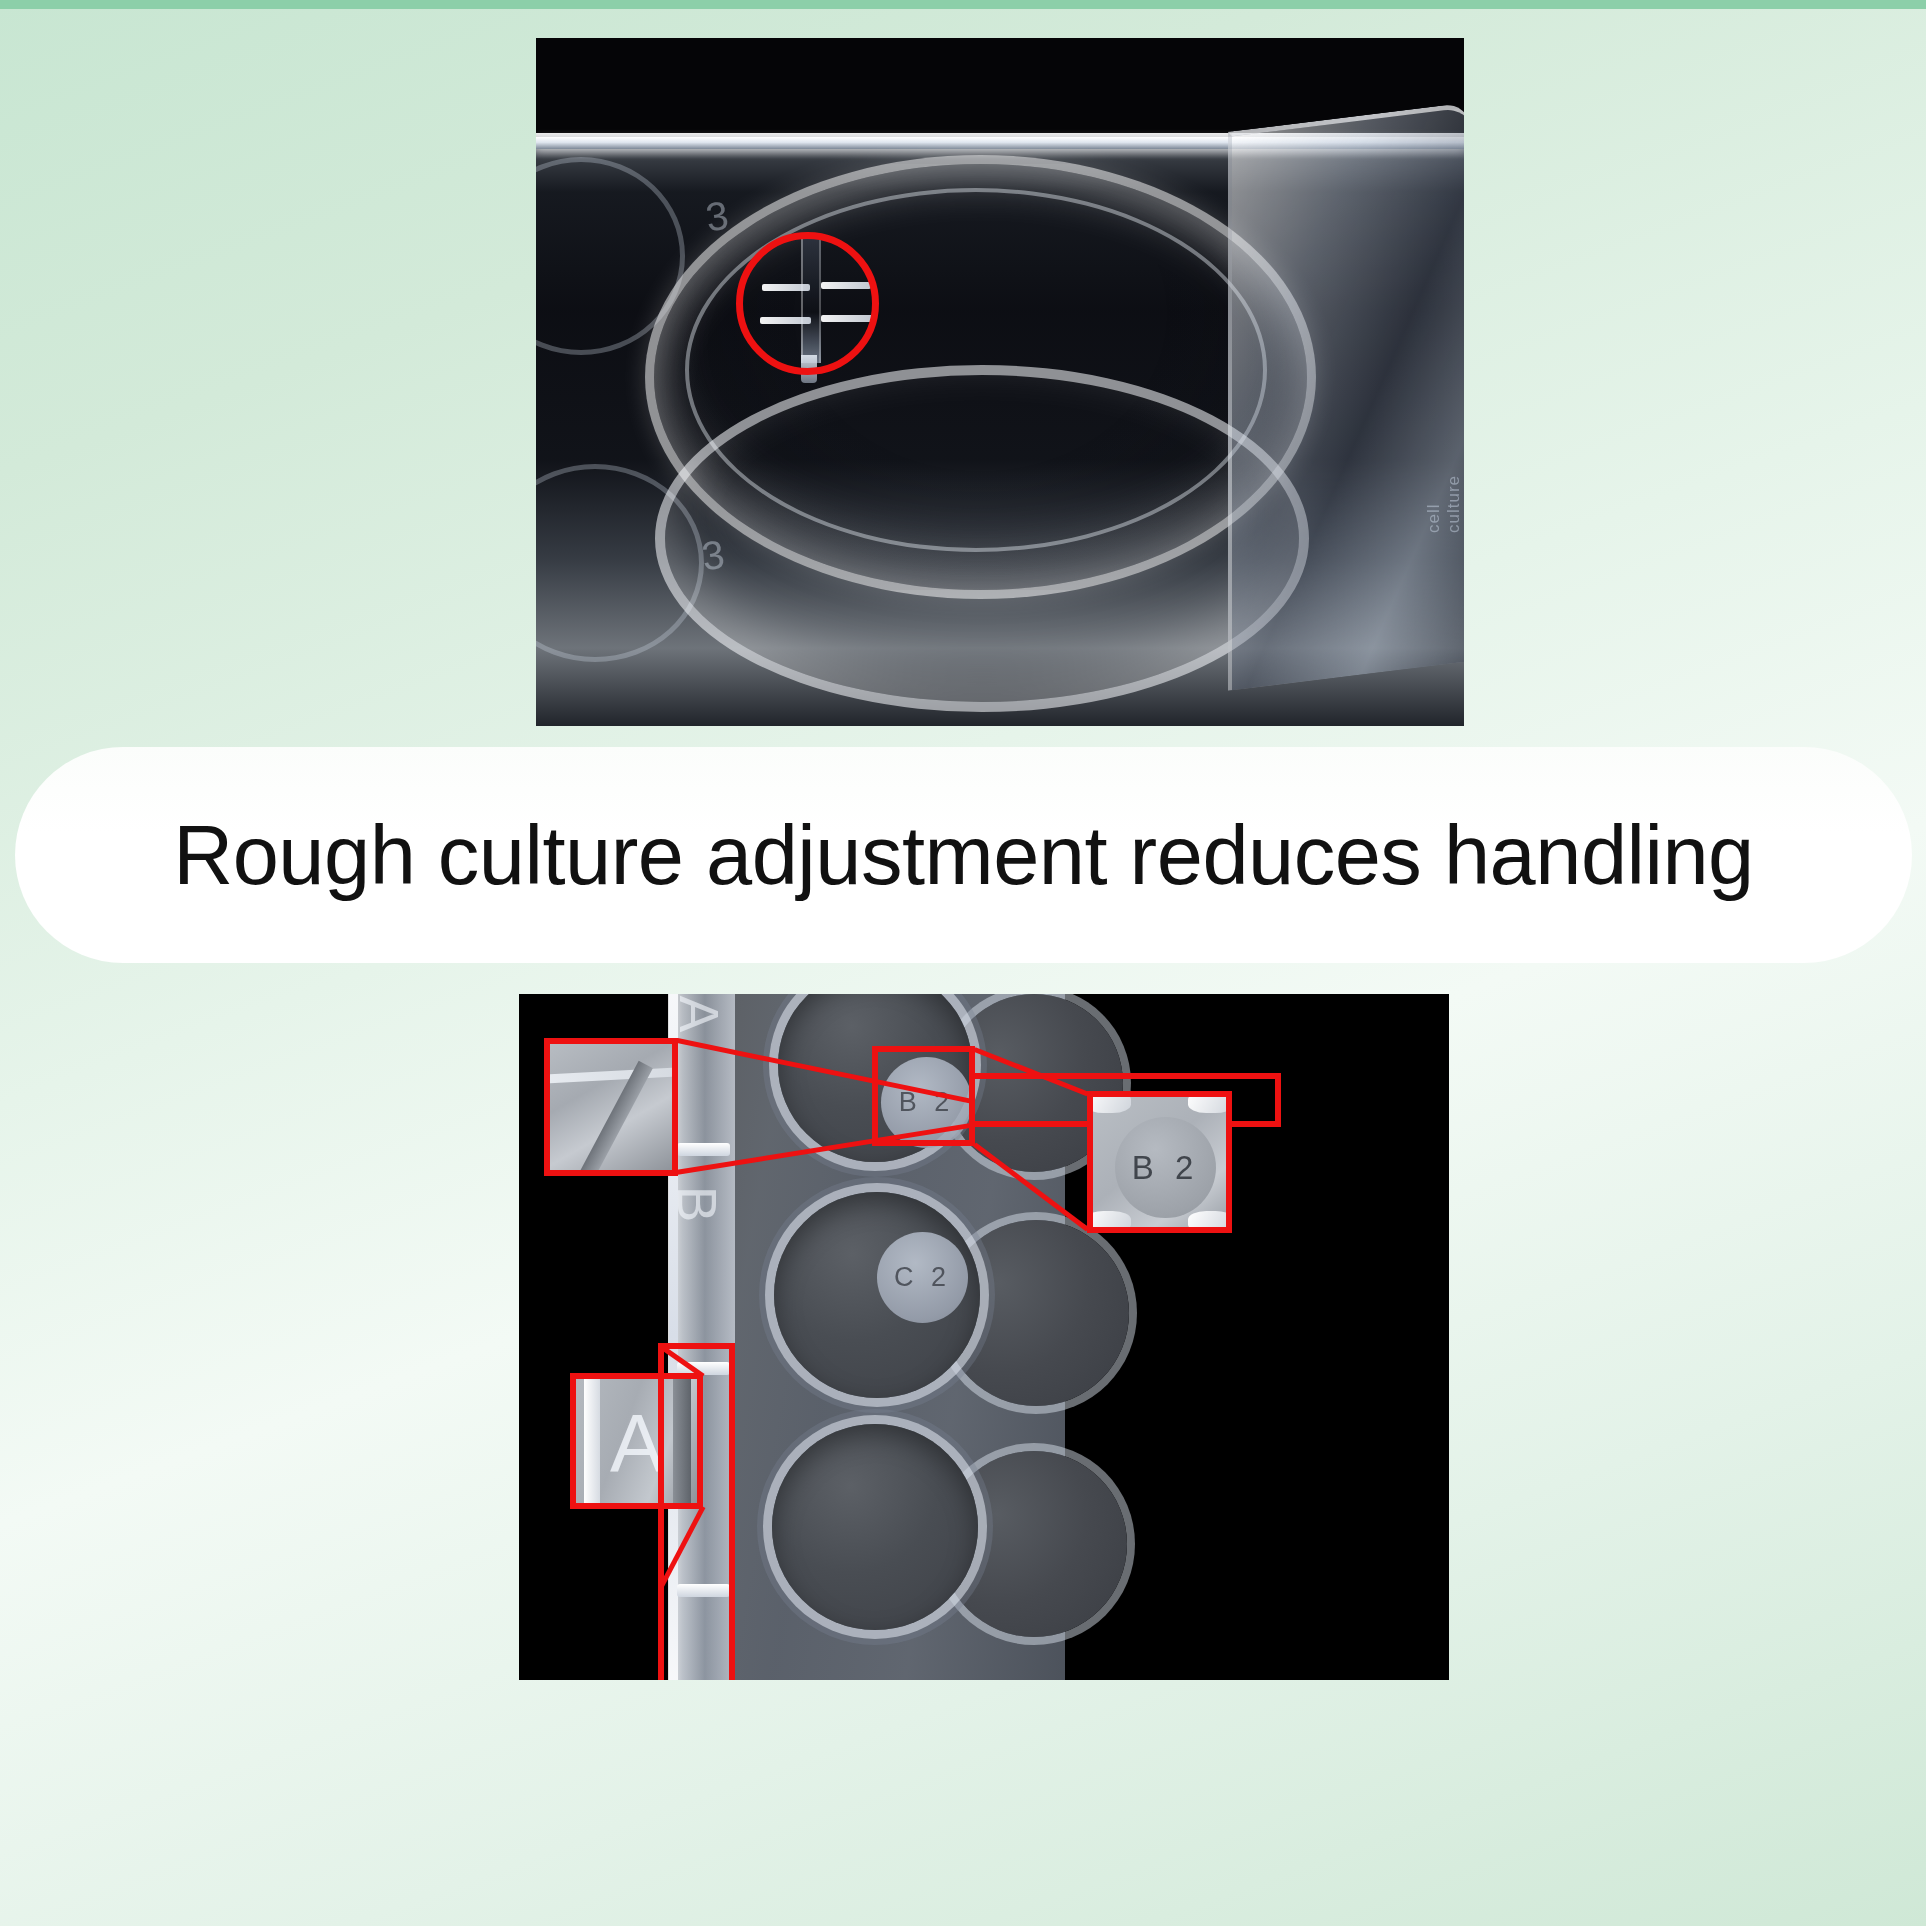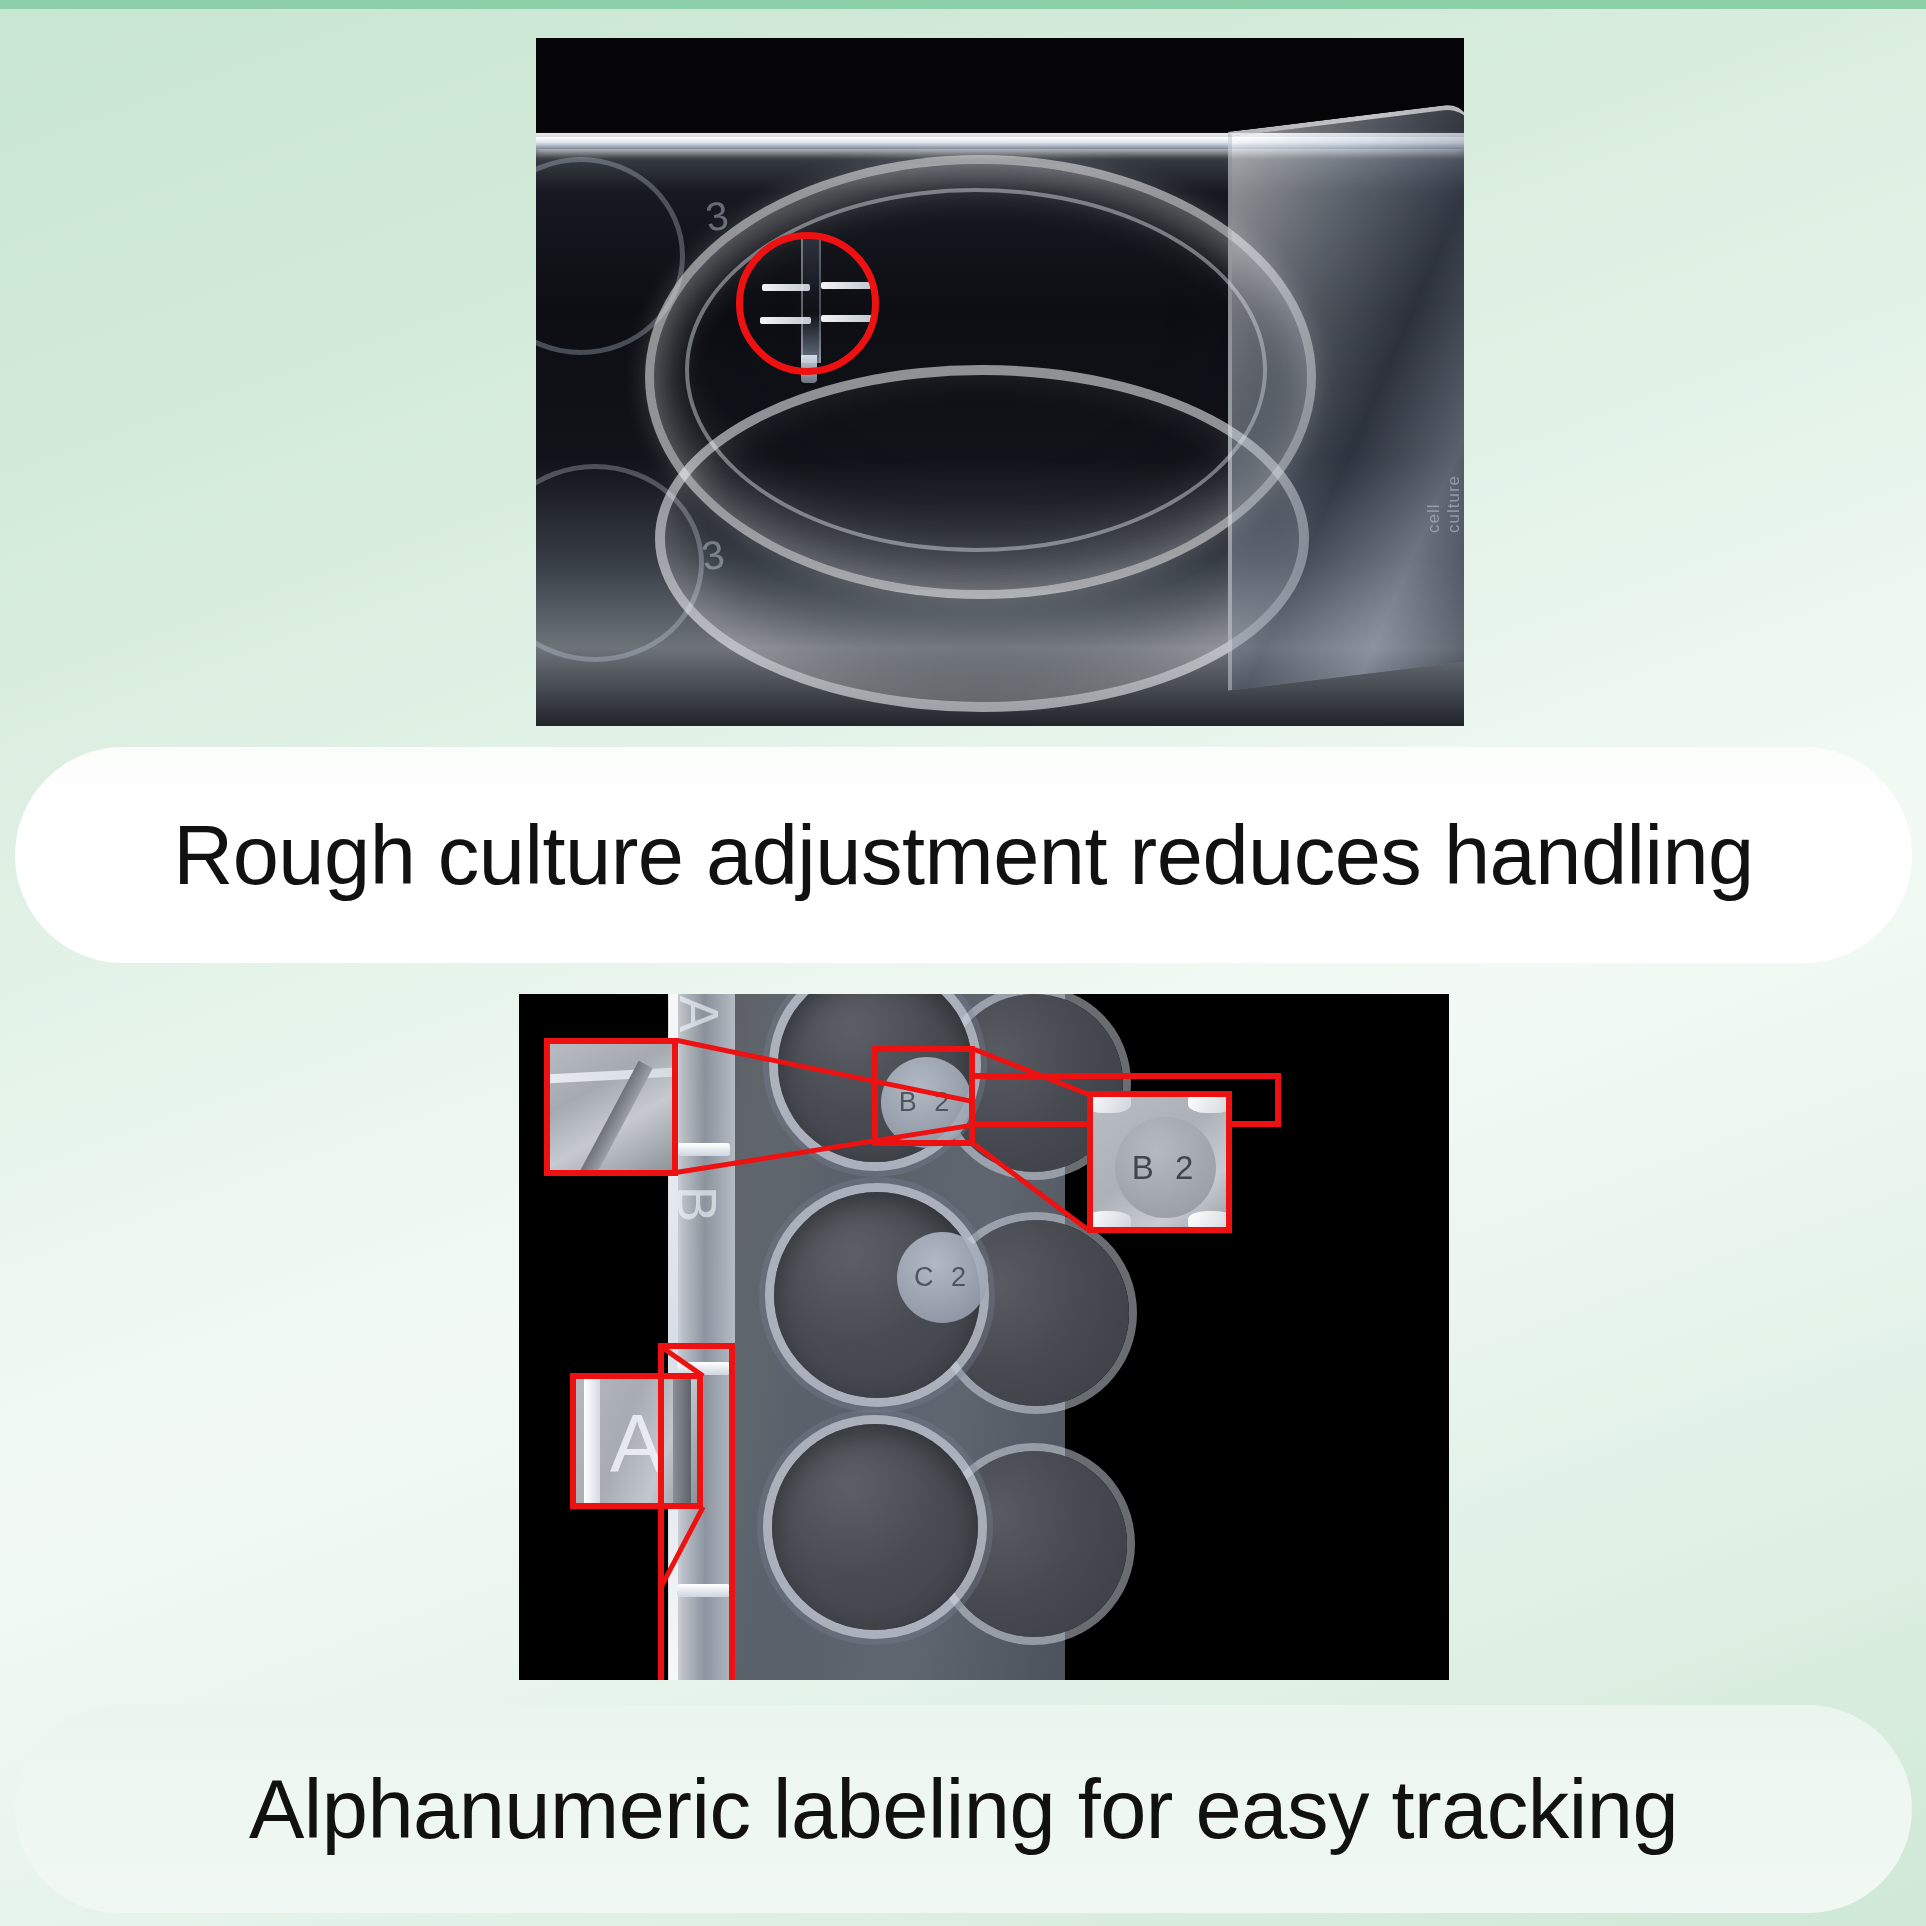--- a/index.html
+++ b/index.html
@@ -337,21 +337,21 @@
     background: radial-gradient(circle at 42% 34%, rgba(186,194,206,0.92), rgba(158,166,180,0.88) 70%, rgba(140,148,162,0.85));
     display: flex;
     align-items: center;
     justify-content: center;
     color: rgba(56,60,68,0.78);
     font-size: 27px;
     letter-spacing: 5px;
     font-family: "Liberation Sans", sans-serif;
   }
   #p2-pad-b2 { left: 362px; top: 63px; width: 91px; height: 91px; }
-  #p2-pad-c2 { left: 378px; top: 238px; width: 91px; height: 91px; }
+  #p2-pad-c2 { left: 358px; top: 238px; width: 91px; height: 91px; }
 
   
   .p2-rowletter {
     position: absolute;
     color: rgba(246,250,255,0.60);
     font-size: 55px;
     font-family: "Liberation Sans", sans-serif;
     transform: rotate(90deg);
     transform-origin: 50% 50%;
   }
@@ -590,18 +590,15 @@
 
     <div id="co-inset-b2" class="callout-box">
       <div class="corner-hl" style="left:-8px;top:-6px"></div>
       <div class="corner-hl" style="right:-8px;top:-6px"></div>
       <div class="corner-hl" style="left:-8px;bottom:-6px"></div>
       <div class="corner-hl" style="right:-8px;bottom:-6px"></div>
       <div class="pad">B 2</div>
     </div>
   </div>
 
-  <div id="caption-card-bottom" class="caption-card">
-    <span class="caption-text">Alphanumeric labeling for easy tracking</span>
-  </div>
 
 </div>
 
 
 </body></html>

